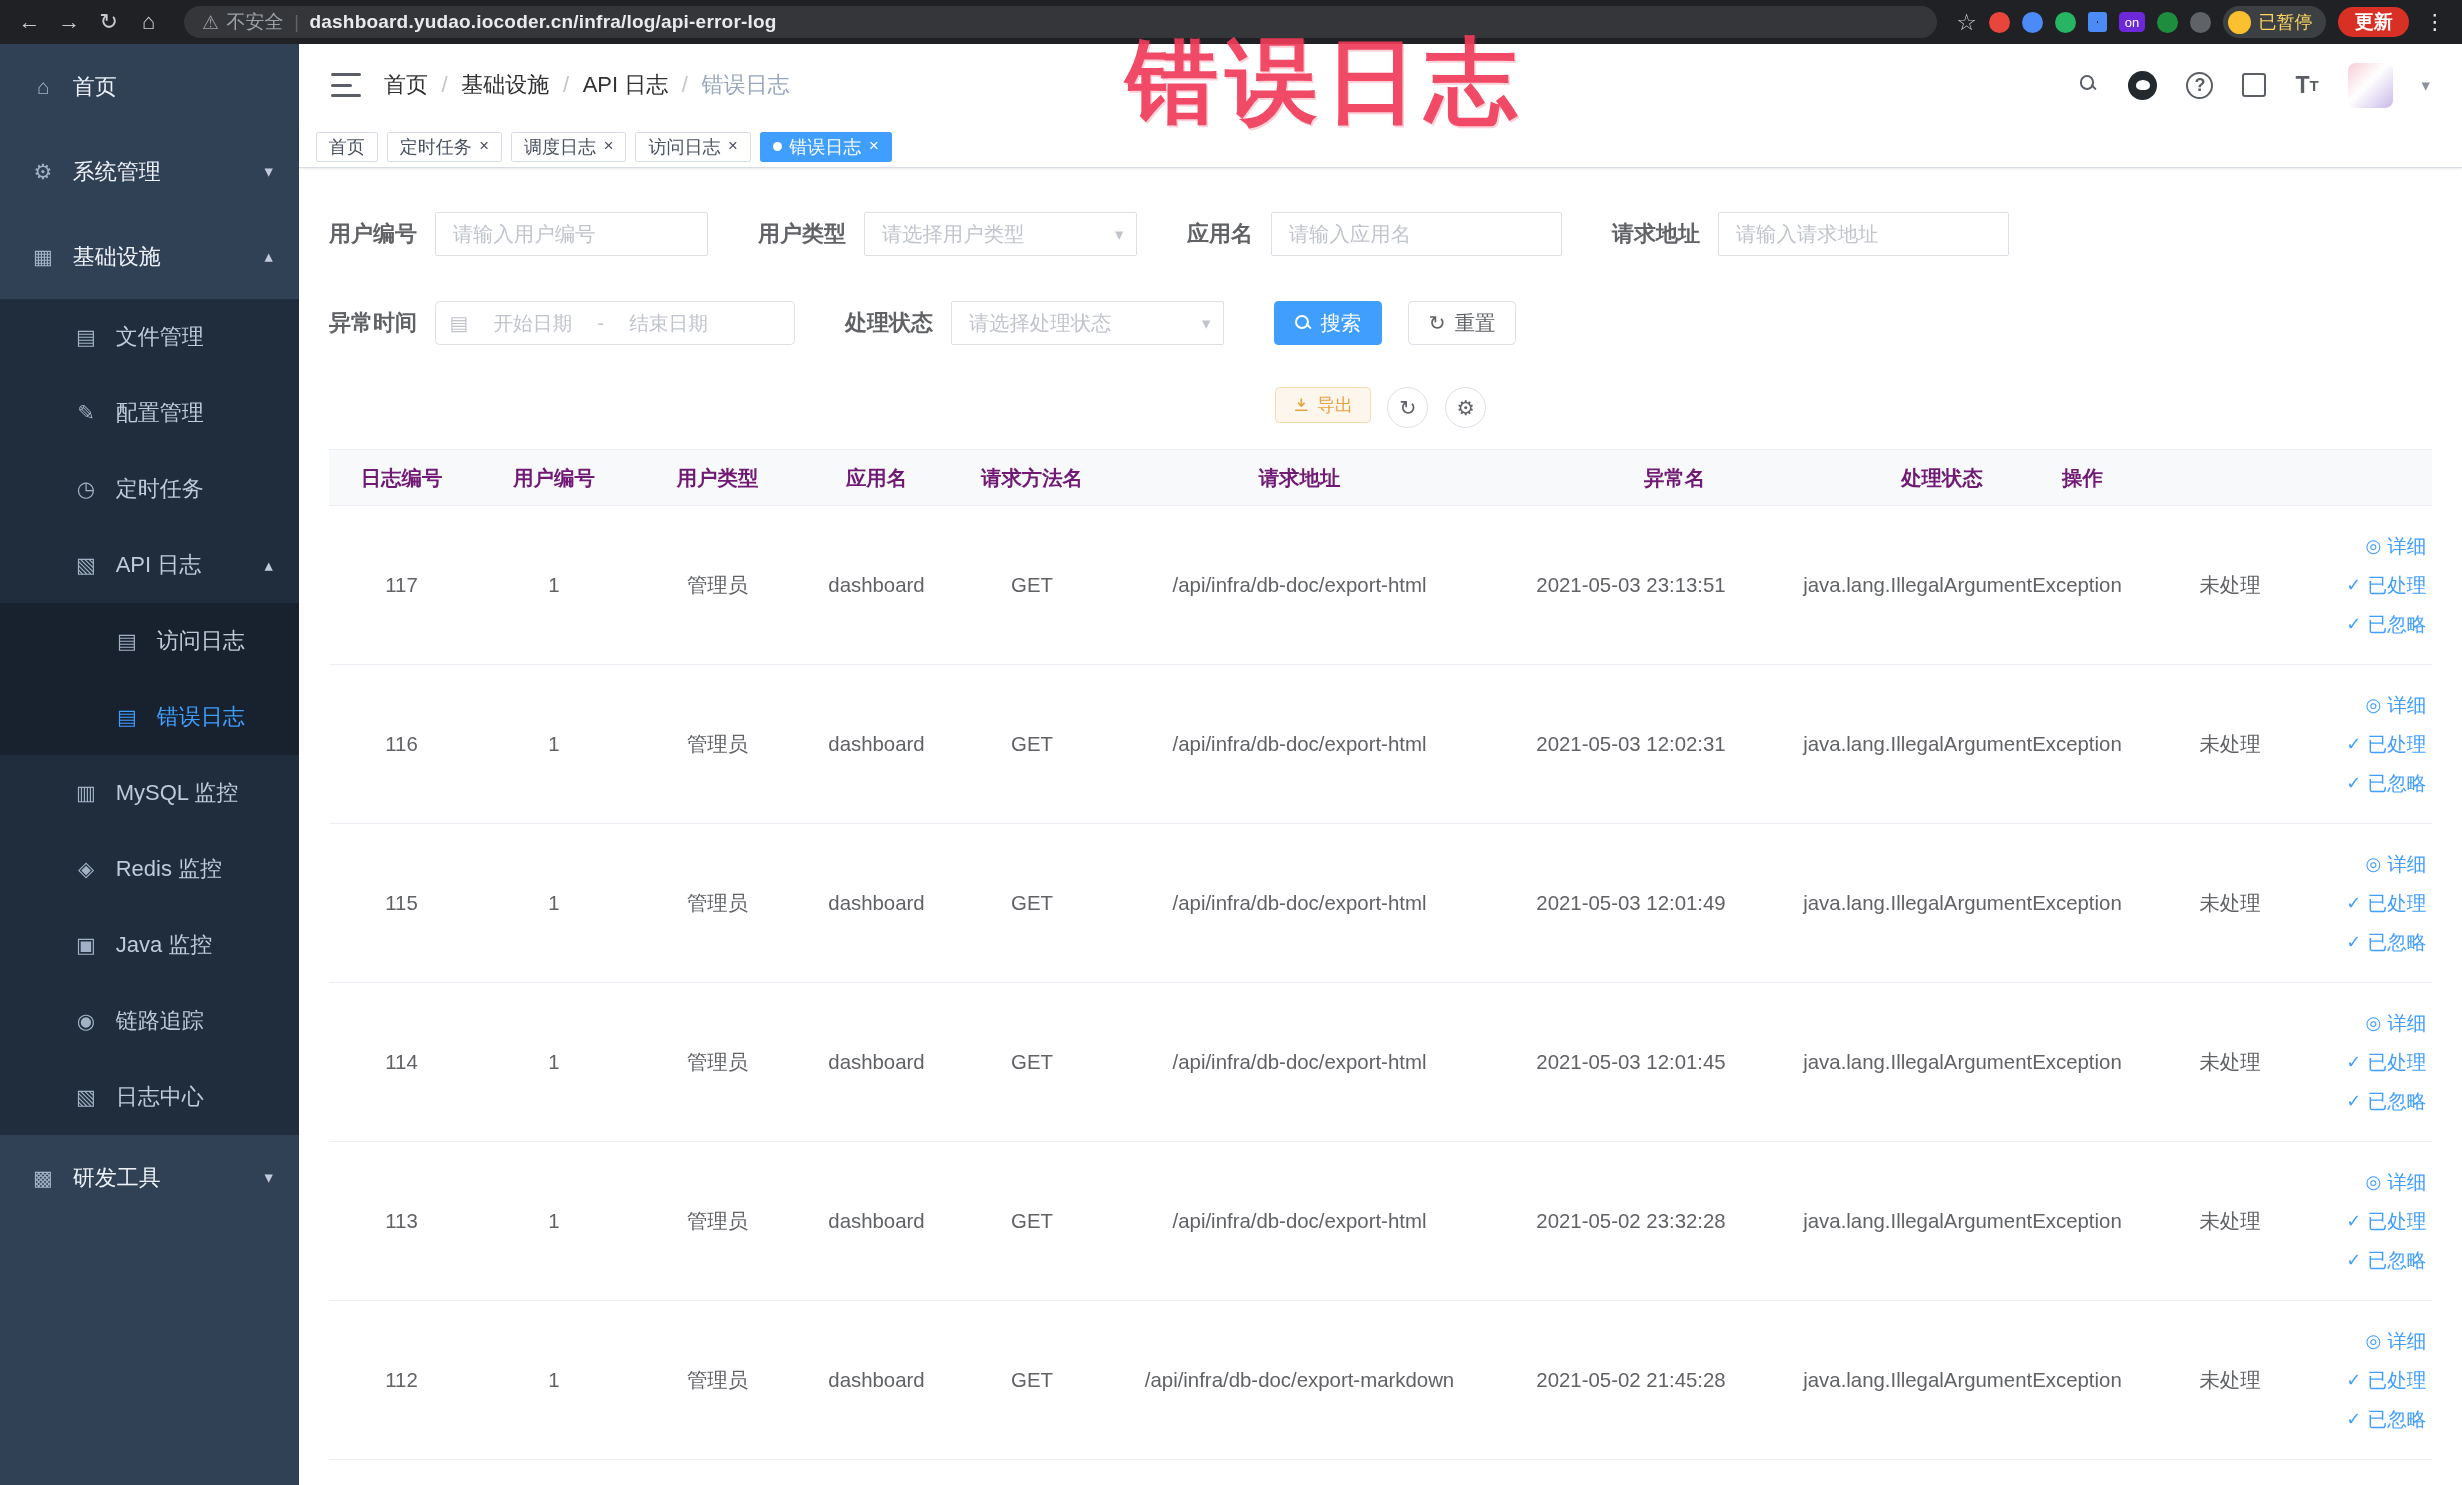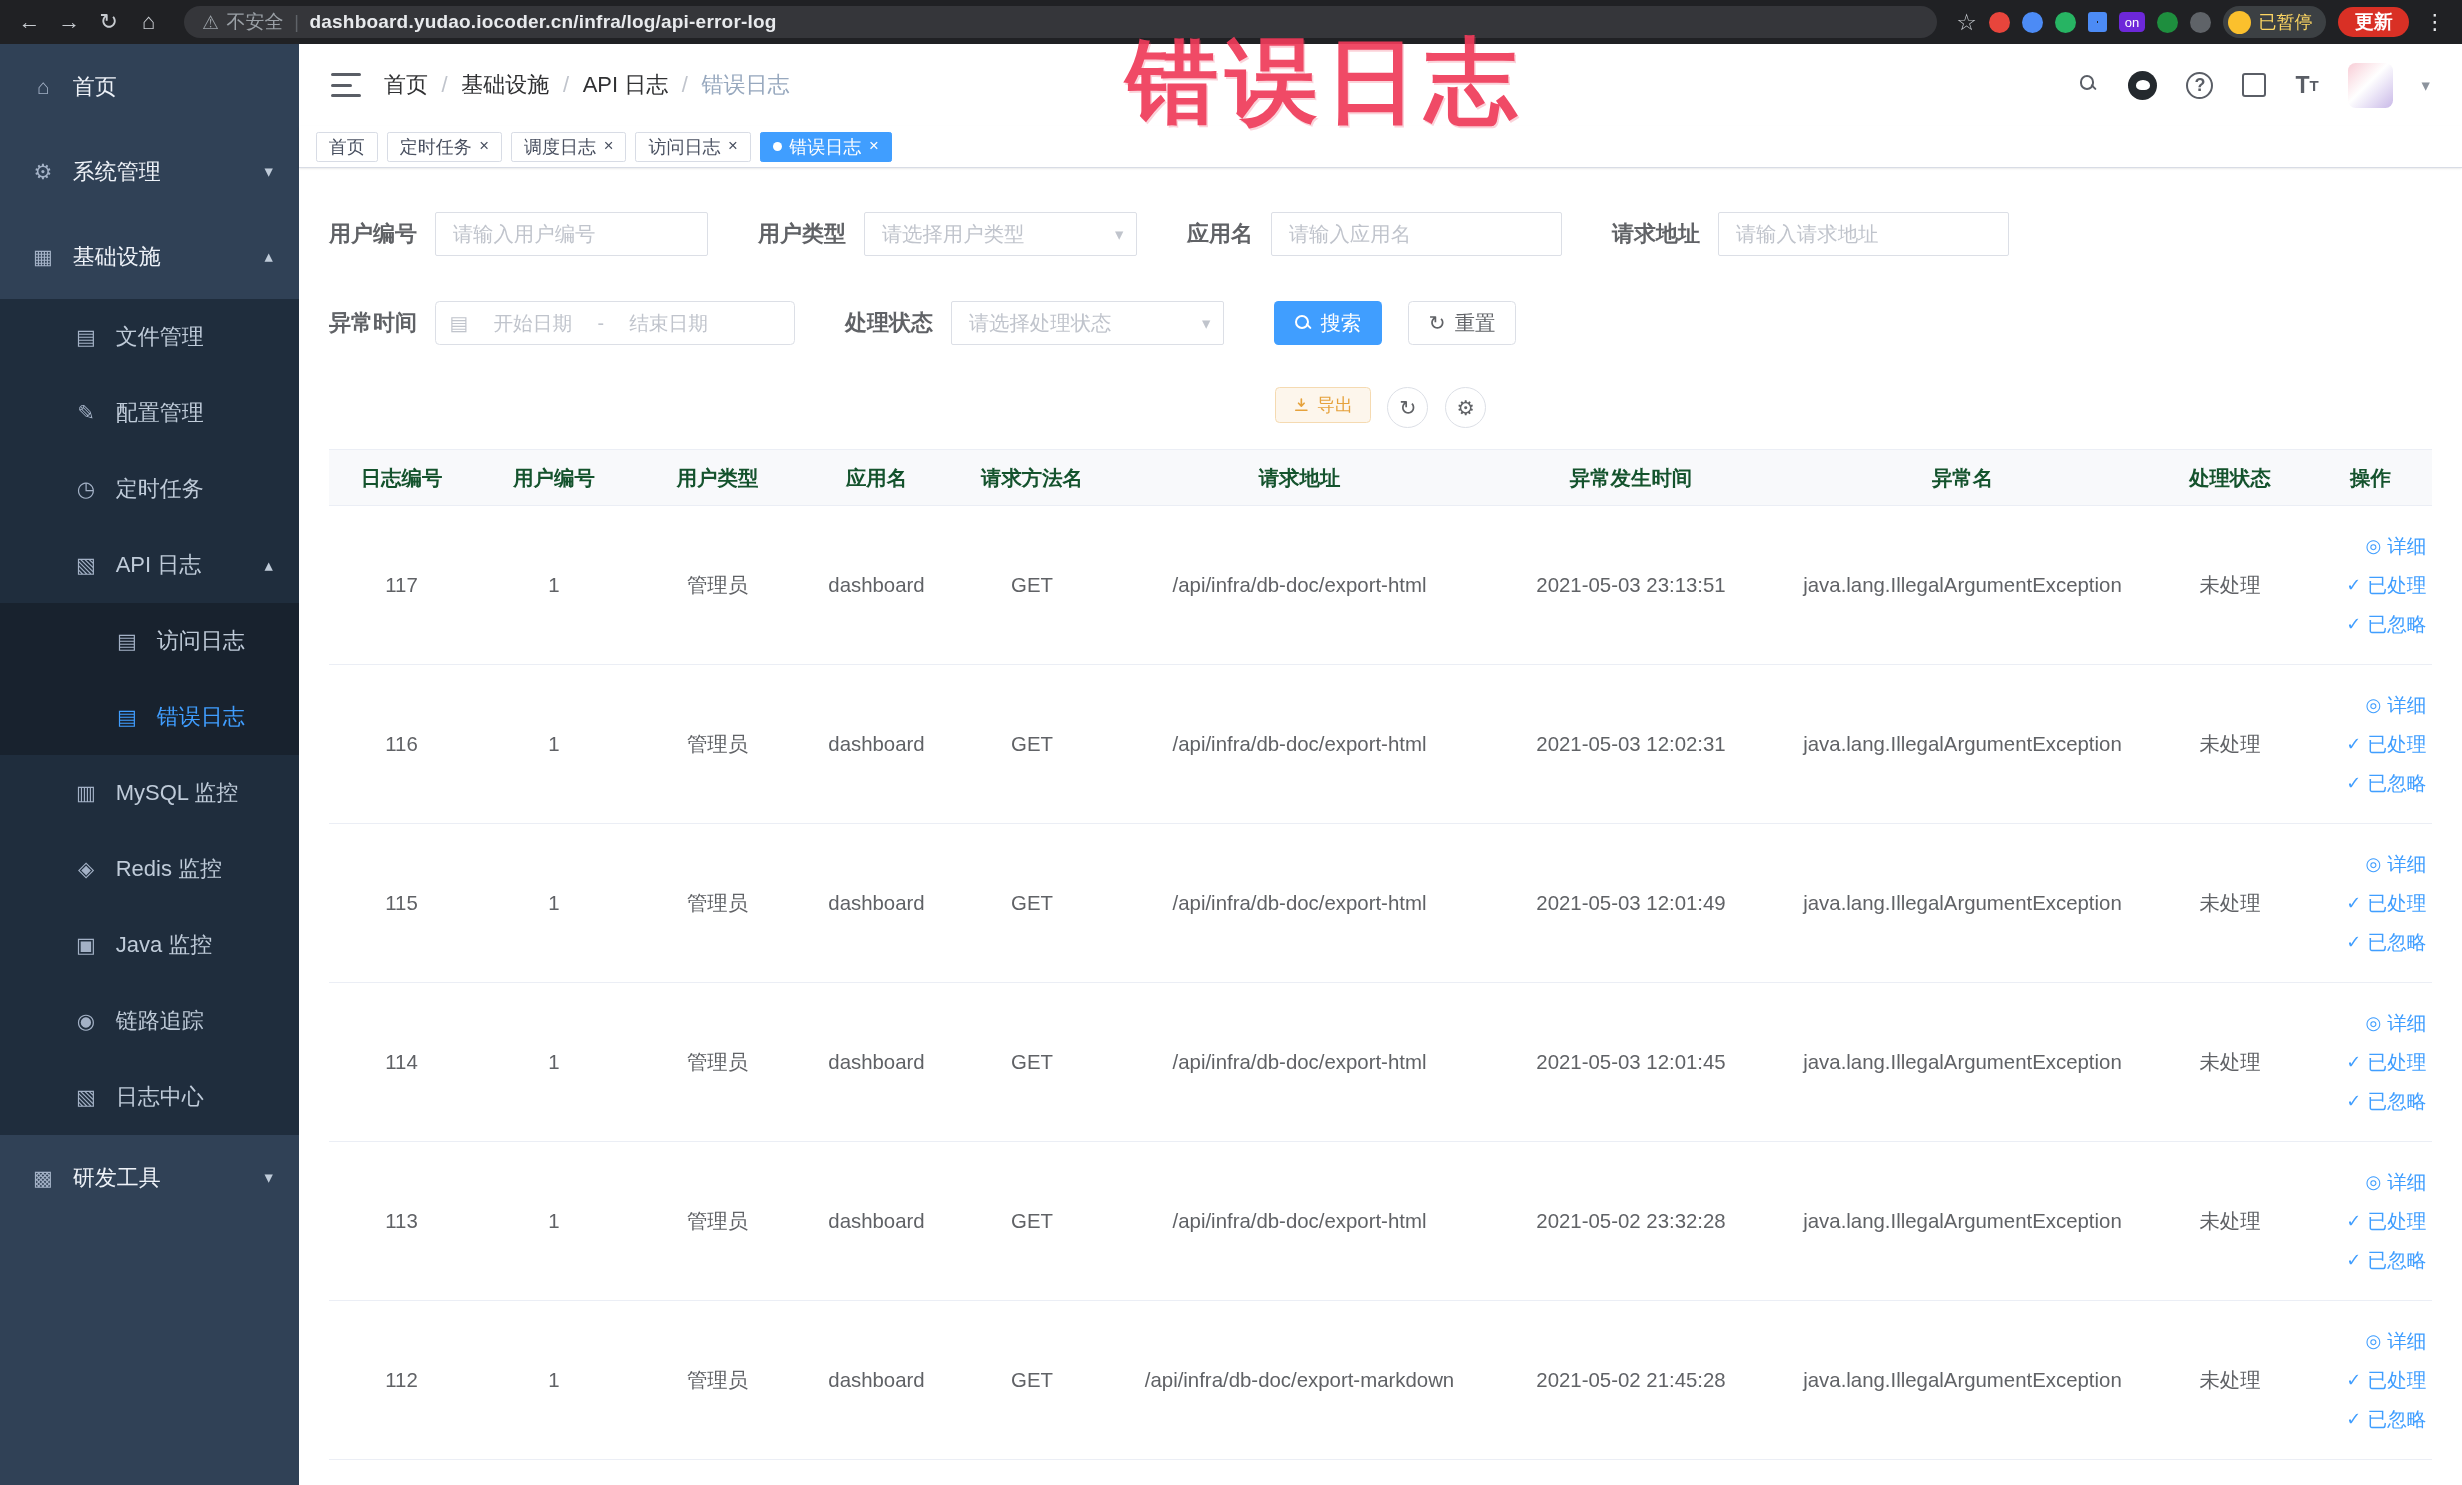--- a/index.html
+++ b/index.html
@@ -93,21 +93,21 @@
   .btn-export{height:36px;font-size:18px;padding:0 16.7px;background:#fdf6ec;border:0.8px solid #f5dab1;color:var(--warning,#E6A23C);border-radius:4.5px;display:inline-flex;align-items:center;gap:7.6px;cursor:pointer}
   .mag{width:16.7px;height:16.7px;position:relative;display:inline-block}
   .mag:before{content:"";position:absolute;left:0;top:0;width:10.6px;height:10.6px;border:2.3px solid currentColor;border-radius:50%}
   .mag:after{content:"";position:absolute;left:10.6px;top:10.6px;width:6.8px;height:2.3px;background:currentColor;transform:rotate(45deg);border-radius:1.5px}
   .toolbar{display:flex;align-items:flex-start;justify-content:center;margin-bottom:21px}
   .circ{width:41px;height:41px;border-radius:50%;border:0.8px solid #dcdfe6;background:#fff;display:flex;align-items:center;justify-content:center;color:#606266;font-size:20.4px;margin-left:16.7px;cursor:pointer}
 
   
   .tbl{width:2103px;font-size:20.4px;color:#606266}
   .thead{display:flex;background:#f8f9fb;border-top:0.8px solid #ebeef5;border-bottom:0.8px solid #ebeef5}
-  .th{height:55px;display:flex;align-items:center;justify-content:center;font-weight:700;color:#14532d;}
+  .th{height:55px;display:flex;align-items:center;justify-content:center;font-weight:700;color:#701a75;}
   .tr{display:flex;align-items:center;height:159px;border-bottom:0.8px solid #ebeef5}
   .td{display:flex;align-items:center;justify-content:center;text-align:center;padding:0 7.6px;word-break:break-all}
   .c0{width:145px}.c1{width:160px}.c2{width:167px}.c3{width:151px}.c4{width:160px}
   .c5{width:375px}.c6{width:288px}.c7{width:375px}.c8{width:160px}.c9{width:121px}
   .td.c9{flex-direction:column;align-items:flex-end;justify-content:center;gap:12px;padding-right:4.5px}
   .alink{color:var(--accent,#409EFF);font-size:19.7px;display:flex;align-items:center;gap:6px;cursor:pointer;text-decoration:none;white-space:nowrap}
   .aicon{font-size:18px}
 
   
   .watermark{position:absolute;left:1126px;top:19.7px;z-index:99;font-size:92px;font-weight:800;letter-spacing:7.6px;color:var(--watermark,#EF3B5A);opacity:.92;text-shadow:1.5px 1.5px 0 rgba(239,59,90,.25);pointer-events:none;white-space:nowrap}
@@ -336,21 +336,20 @@
       </div>
 
       <div class="tbl">
         <div class="thead">
           <div class="th c0">日志编号</div>
           <div class="th c1">用户编号</div>
           <div class="th c2">用户类型</div>
           <div class="th c3">应用名</div>
           <div class="th c4">请求方法名</div>
           <div class="th c5">请求地址</div>
-          <div class="th c6">异常发生时间</div>
           <div class="th c7">异常名</div>
           <div class="th c8">处理状态</div>
           <div class="th c9">操作</div>
         </div>
         <div id="tbody">
   <div class="tr">
     <div class="td c0 cell-text">117</div>
     <div class="td c1 cell-text">1</div>
     <div class="td c2 cell-text">管理员</div>
     <div class="td c3 cell-text">dashboard</div>

